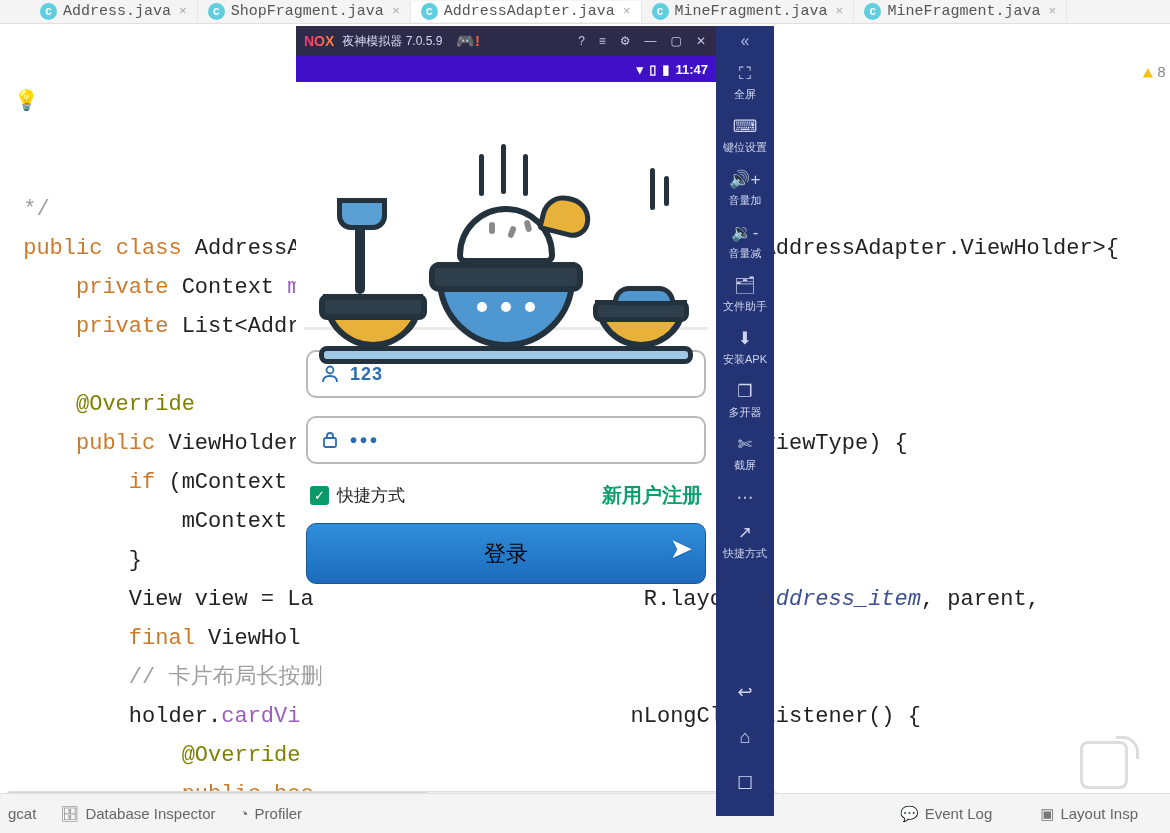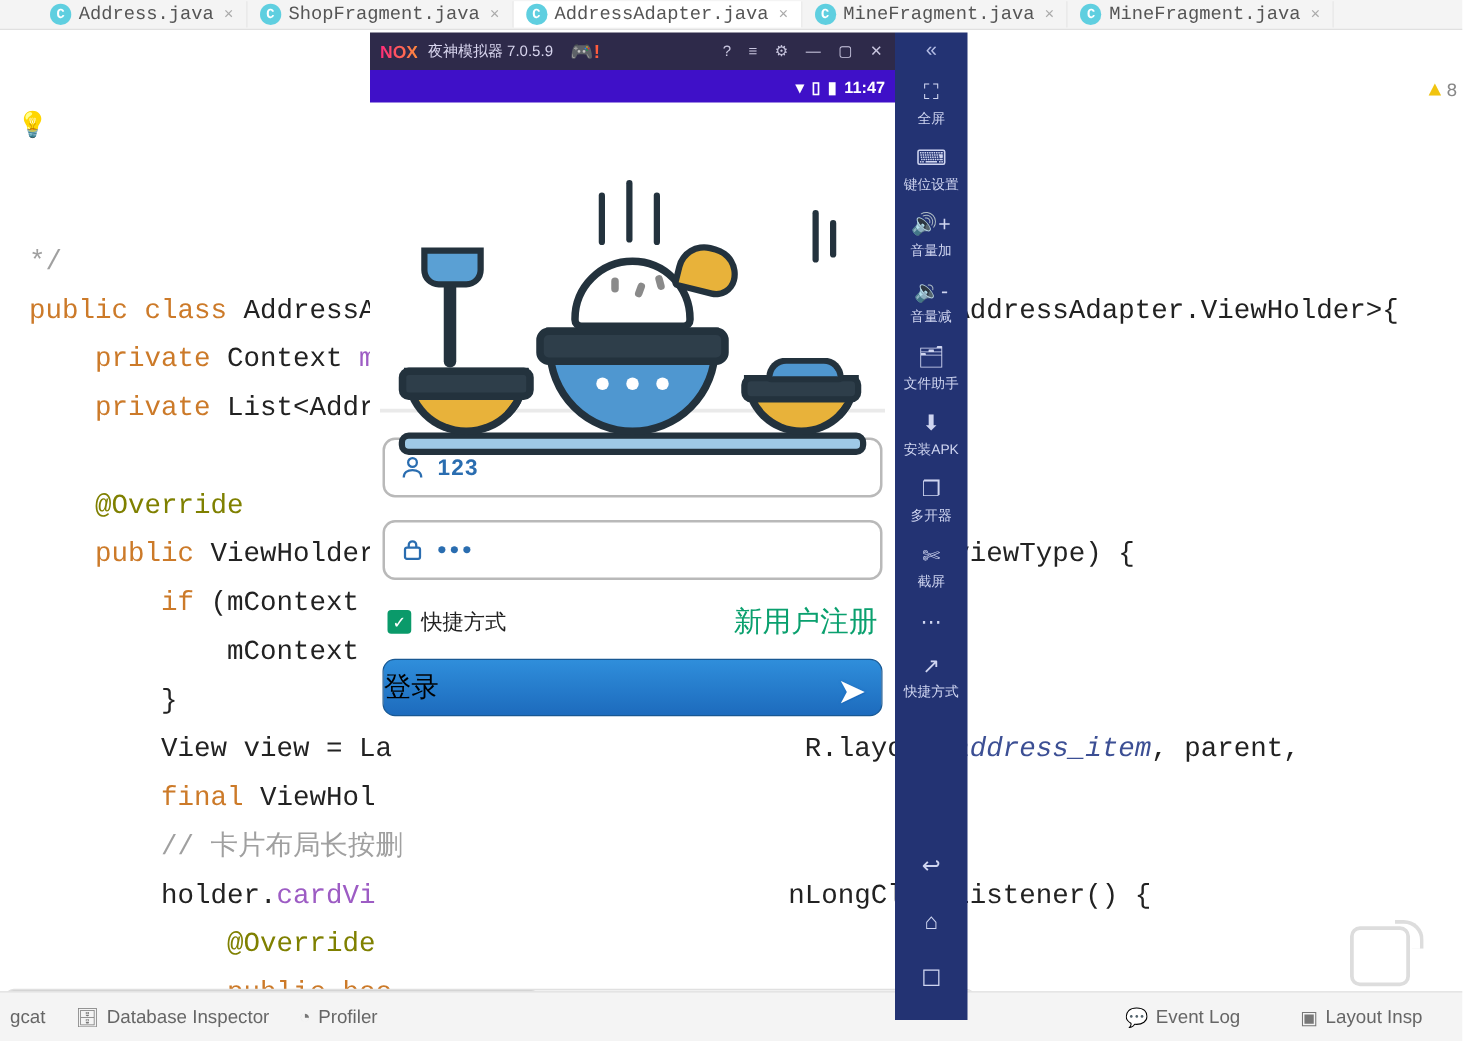--- a/index.html
+++ b/index.html
@@ -154,26 +154,26 @@
     color:#2a6db0; font-weight:600; font-family:Arial,sans-serif;
     letter-spacing:1px;
   }
   .dots{ color:#2a6db0; font-size:20px; letter-spacing:3px; font-weight:bold;}
   .row-opts{
     display:flex; align-items:center; justify-content:space-between;
     padding:0 8px 14px; font-size:17px;
   }
   .checkbox{ display:flex; align-items:center; gap:8px; color:#222;}
   .cb-box{ width:19px; height:19px; background:#0a9a6a; border-radius:3px; display:flex; align-items:center; justify-content:center; color:#fff; font-size:13px;}
-  .register{ color:#0aa06e; font-size:23px;}
+  .register{ color:#0aa06e; font-size:20px;font-weight:bold;}
   .login-btn{
-    margin:0 4px; height:46px; border-radius:10px;
+    margin:0 4px; height:61px; border-radius:10px;
     background:linear-gradient(#2f8edb,#1d6bbd);
     border:1px solid #185893;
-    display:flex; align-items:center; justify-content:flex-start;
+    display:flex; align-items:center; justify-content:center;
     color:#000; font-size:22px; position:relative;
   }
   .login-btn .cursor{
     position:absolute; right:12px; top:8px; font-size:28px; color:#fff;
     text-shadow:0 0 2px #1d6bbd,1px 1px 0 #1d6bbd;
   }
 
   
   .sidepanel{
     width:58px; background:#233373;

